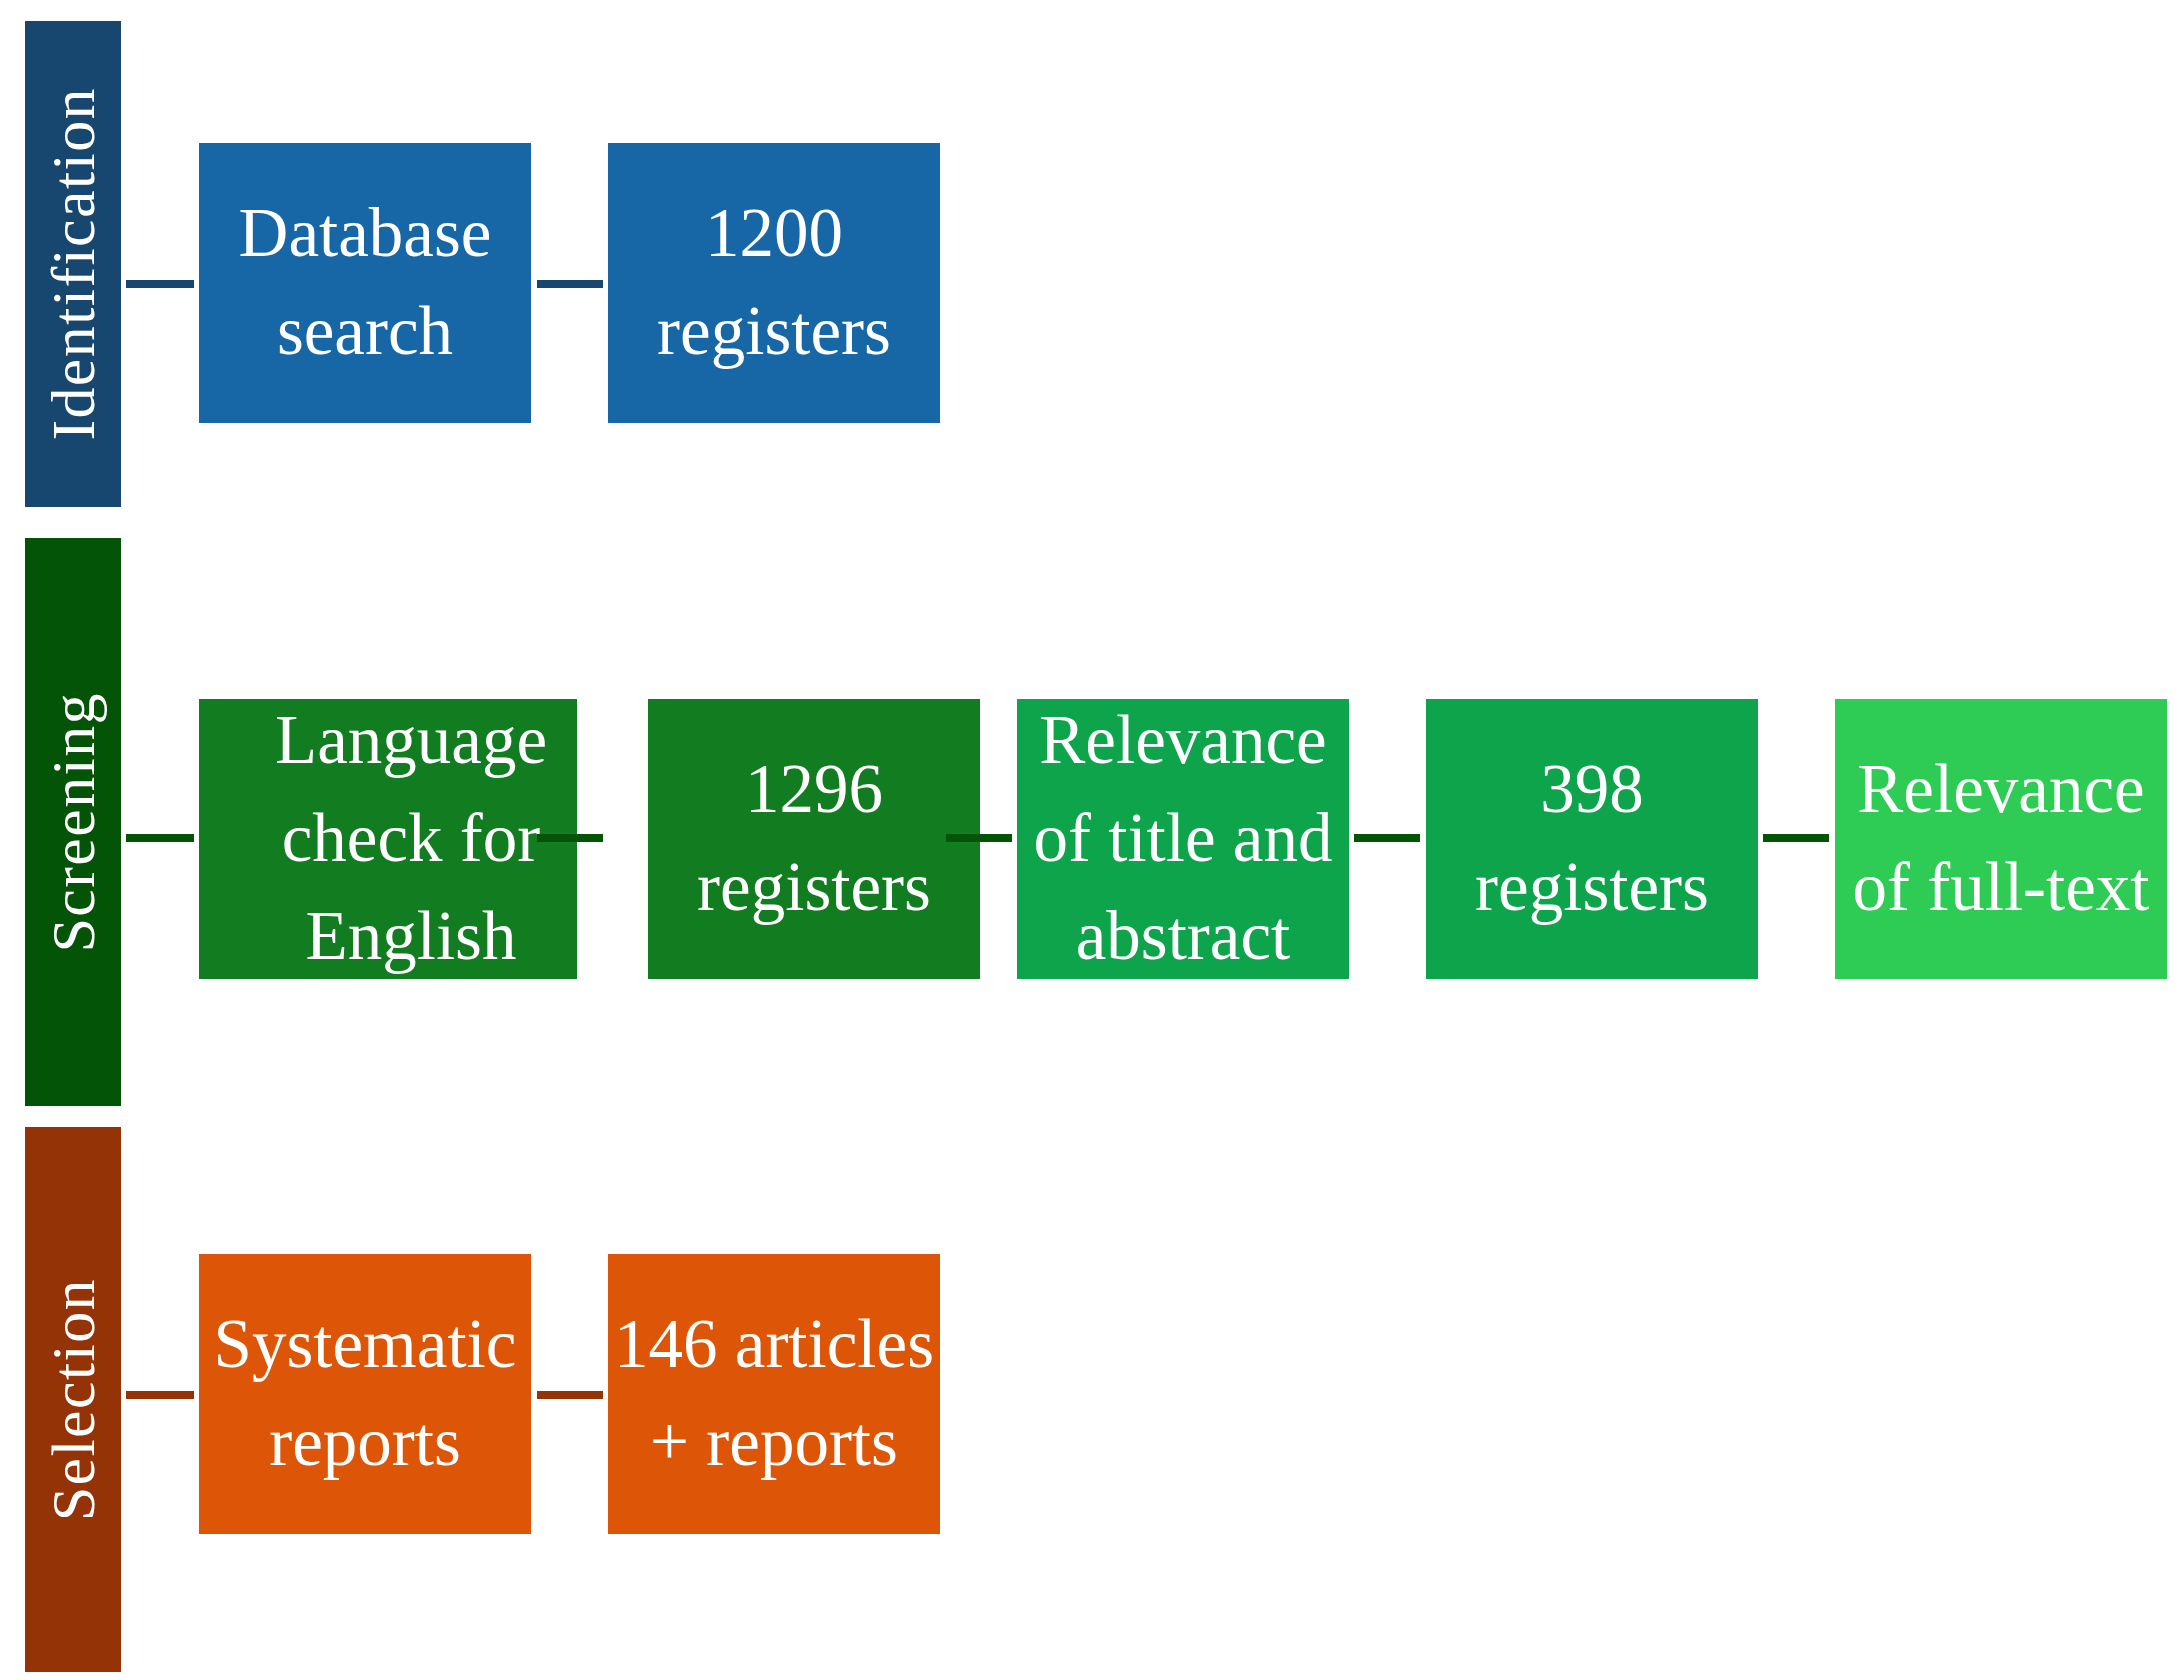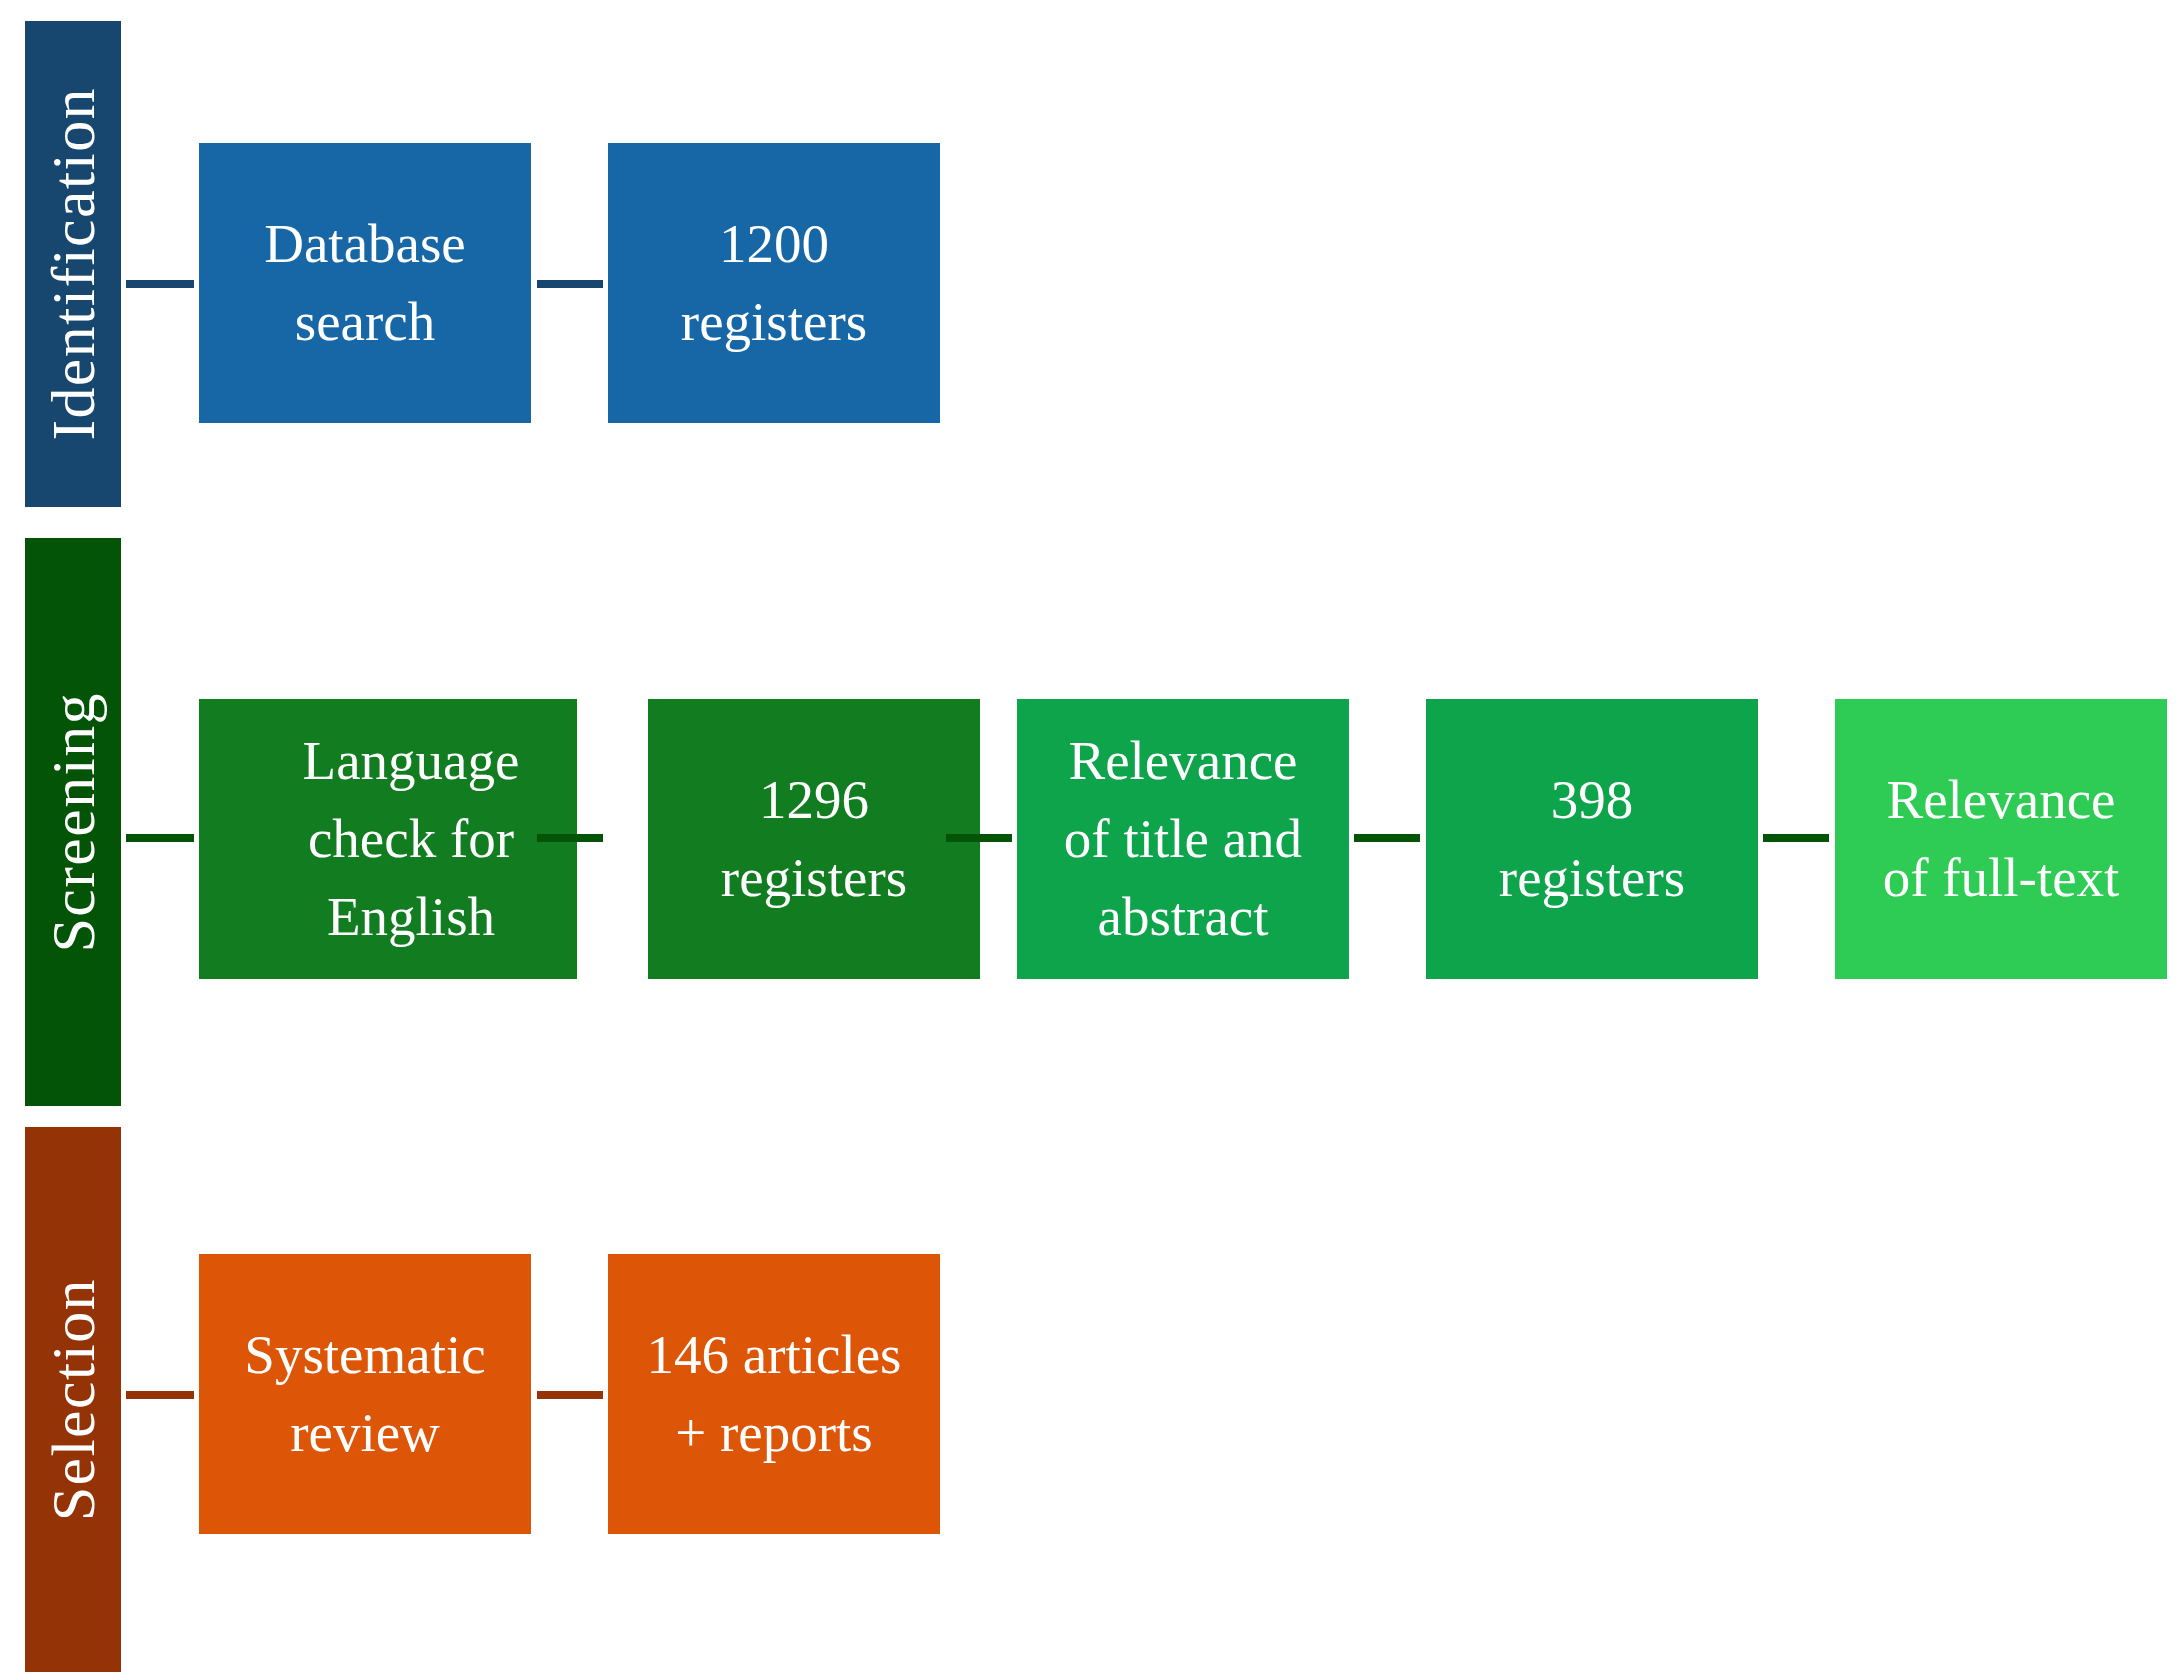--- a/index.html
+++ b/index.html
@@ -29,21 +29,21 @@
   }
   .box{
     position:absolute;
     width:332px;
     height:280px;
     display:flex;
     align-items:center;
     justify-content:center;
     text-align:center;
     color:#ffffff;
-    font-size:55px;
+    font-size:69px;
     line-height:1.42;
     white-space:pre-line;
   }
   .conn{
     position:absolute;
     height:7.7px;
   }
   
   .c-ident{background:#17466E;}
   .c-screen{background:#045407;}
@@ -114,19 +114,19 @@
 abstract</div>
   <div class="conn row2 g3 c-screen" style="background: rgb(4, 84, 7);"></div>
   <div class="box row2 col4 b-green-mid" style="background: rgb(13, 164, 76);">398
 registers</div>
   <div class="conn row2 g4 c-screen" style="background: rgb(4, 84, 7);"></div>
   <div class="box row2 col5 b-green-light" style="background: rgb(46, 204, 85);">Relevance
 of full-text</div>
 
   <div class="conn row3 g0 c-select" style="background: rgb(147, 51, 6);"></div>
   <div class="box row3 col1 b-orange" style="background: rgb(221, 85, 6);">Systematic
-review</div>
+reports</div>
   <div class="conn row3 g1 c-select" style="background: rgb(147, 51, 6);"></div>
   <div class="box row3 col2 b-orange" style="background: rgb(221, 85, 6);">146 articles
 + reports</div>
 
 </div>
 
 
 </body></html>

